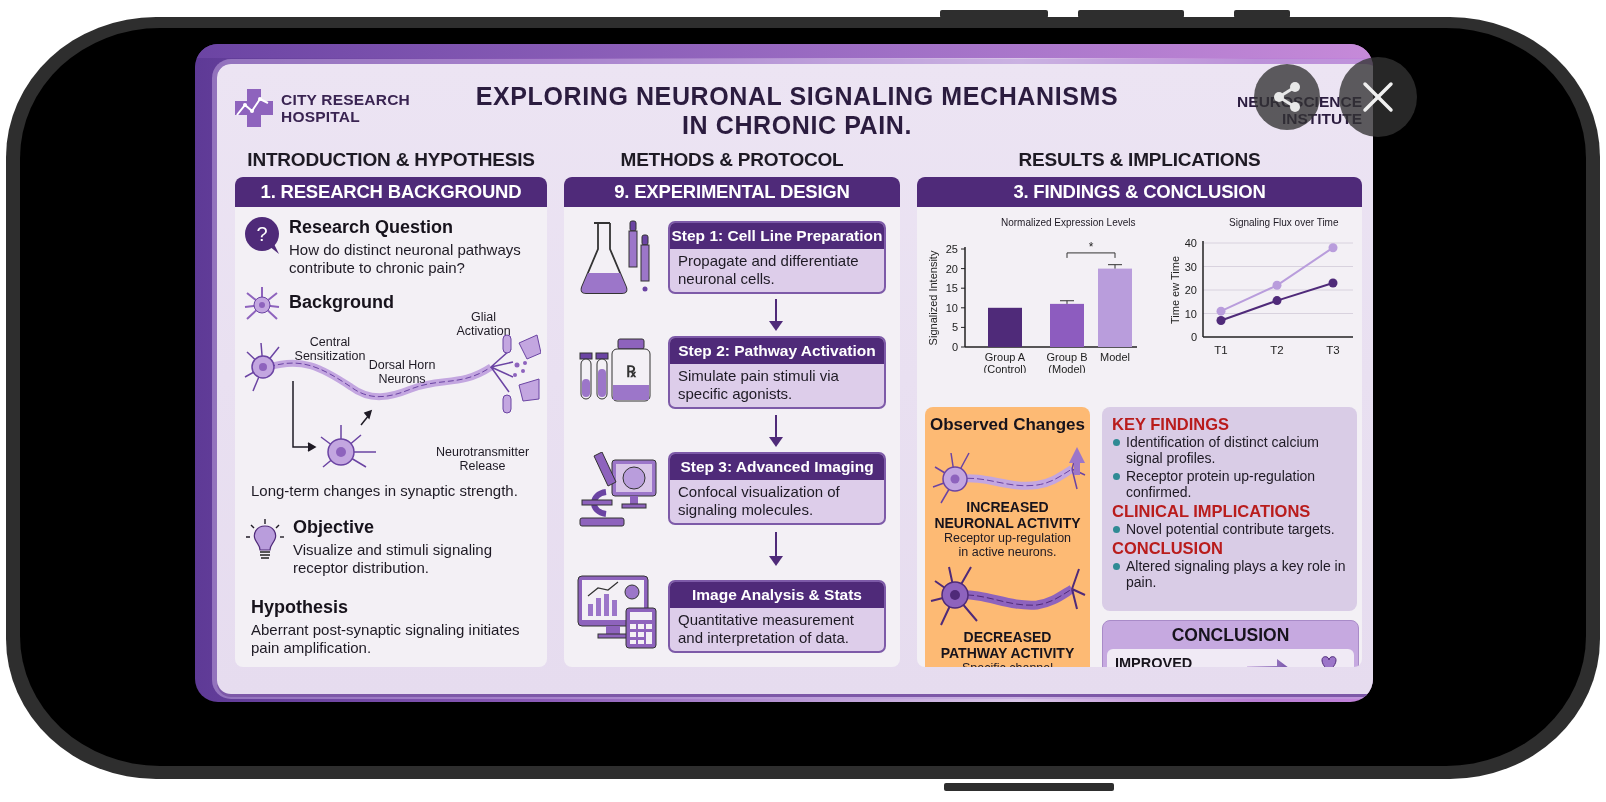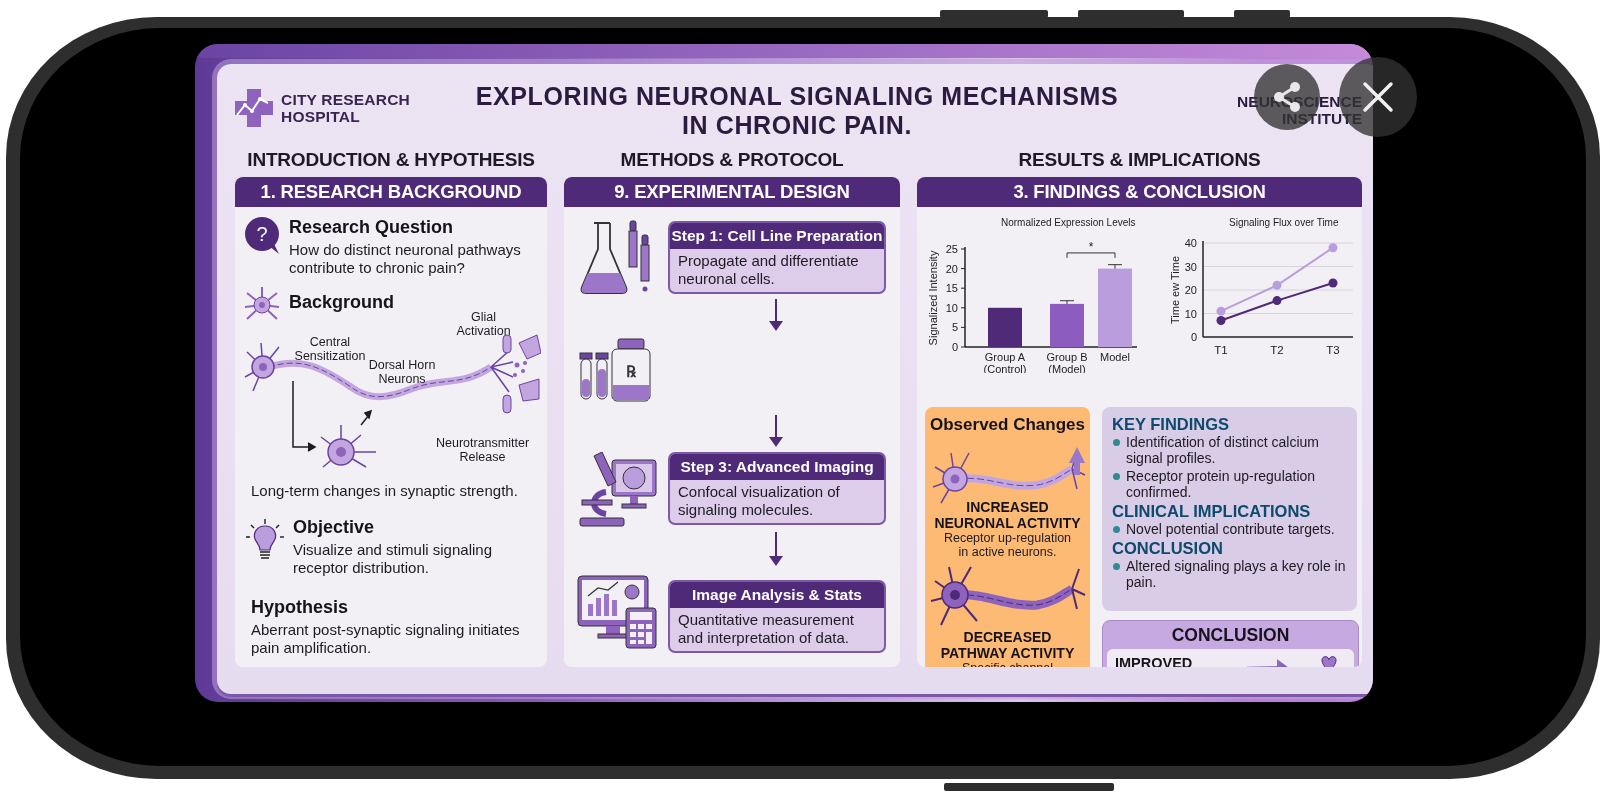--- a/index.html
+++ b/index.html
@@ -47,21 +47,21 @@
   
   .c3 { left: 700px; width: 445px; background: transparent; }
   .c3 .col-bar { border-radius: 6px 6px 0 0; }
   .c3-body { position: absolute; left: 0; top: 30px; width: 100%; height: 460px; background: #f3f0f5; }
   .chart-title { position: absolute; font-size: 10px; font-weight: normal; color: #1e1a24; white-space: nowrap; font-family: "Liberation Sans Narrow","Liberation Sans", sans-serif; margin-left: 32px; }
   .obs { position: absolute; left: 8px; top: 200px; width: 165px; height: 288px; background: #fdba74; border-radius: 8px; }
   .obs-title { position: absolute; left: 0; width: 100%; top: 8px; text-align: center; font-size: 17px; font-weight: bold; color: #17131c; }
   .obs-big { position: absolute; left: 0; width: 100%; text-align: center; font-size: 14px; font-weight: bold; color: #17131c; line-height: 16px; }
   .obs-small { position: absolute; left: 0; width: 100%; text-align: center; font-size: 12.5px; color: #1e1a24; line-height: 14px; }
   .kf { position: absolute; left: 185px; top: 200px; width: 255px; height: 204px; background: #d9cce6; border-radius: 8px; padding: 6px 10px; }
-  .kf-h { font-size: 16.5px; font-weight: bold; color: #0c4a6e; line-height: 19px; margin-top: 2px; }
+  .kf-h { font-size: 16.5px; font-weight: bold; color: #b91c1c; line-height: 19px; margin-top: 2px; }
   .kf-li { position: relative; padding-left: 14px; font-size: 14px; color: #1e1a24; line-height: 16px; margin-bottom: 2px; }
   .kf-li::before { content: ""; position: absolute; left: 1px; top: 5px; width: 7px; height: 7px; border-radius: 50%; background: #2f8a94; }
   .concl { position: absolute; left: 185px; top: 413px; width: 257px; height: 77px; background: #c6a9e0; border-radius: 8px; border: 1px solid #a98bc8; }
   .concl-head { height: 28px; text-align: center; font-size: 17.5px; font-weight: bold; color: #17131c; line-height: 28px; }
   .concl-body { position: absolute; left: 4px; top: 28px; width: 247px; height: 44px; background: #f0eaf5; border-radius: 6px; }
   .concl-text { position: absolute; left: 8px; top: 6px; font-size: 14.5px; font-weight: bold; color: #17131c; line-height: 17px; }
 
   .ov-btn { position: absolute; width: 66px; height: 66px; border-radius: 50%; background: rgba(50,50,50,0.78); display:flex; align-items:center; justify-content:center; cursor: pointer; }
 </style>
 </head>
@@ -151,21 +151,21 @@
         <g fill="#8e63bd">
             <circle cx="276" cy="58" r="2.5"></circle>
             <circle cx="282" cy="64" r="2"></circle>
             <circle cx="274" cy="68" r="2"></circle>
             <circle cx="284" cy="56" r="2"></circle>
           </g>
       </svg>
       <div class="diag-label" style="left:50px;top:158px;width:90px;">Central Sensitization</div>
       <div class="diag-label" style="left:132px;top:181px;width:70px;">Dorsal Horn Neurons</div>
       <div class="diag-label" style="left:216px;top:133px;width:65px;">Glial Activation</div>
-      <div class="diag-label" style="left:190px;top:259px;width:115px;">Neurotransmitter Release</div>
+      <div class="diag-label" style="left:190px;top:268px;width:115px;">Neurotransmitter Release</div>
 
       <div class="long-term">Long-term changes in synaptic strength.</div>
 
       <svg style="position:absolute;left:10px;top:340px;" width="40" height="44" viewBox="0 0 40 44">
         <g stroke="#1e1a24" stroke-width="1.4">
             <line x1="20" y1="2" x2="20" y2="7"></line>
             <line x1="6" y1="8" x2="9" y2="11"></line>
             <line x1="34" y1="8" x2="31" y2="11"></line>
             <line x1="1" y1="20" x2="5" y2="20"></line>
             <line x1="35" y1="20" x2="39" y2="20"></line>
@@ -239,20 +239,24 @@
             <rect x="54" y="68" width="6" height="4"></rect>
             <rect x="62" y="68" width="6" height="4"></rect>
           </g>
       </svg>
 
       <div class="step" style="top:44px;">
         <div class="step-head">Step 1: Cell Line Preparation</div>
         <div class="step-body">Propagate and differentiate neuronal cells.</div>
       </div>
       <div class="arrow-v" style="top:122px;height:30px;"></div>
+      <div class="step" style="top:159px;">
+        <div class="step-head">Step 2: Pathway Activation</div>
+        <div class="step-body">Simulate pain stimuli via specific agonists.</div>
+      </div>
       <div class="arrow-v" style="top:238px;height:30px;"></div>
       <div class="step" style="top:275px;">
         <div class="step-head">Step 3: Advanced Imaging</div>
         <div class="step-body">Confocal visualization of signaling molecules.</div>
       </div>
       <div class="arrow-v" style="top:355px;height:32px;"></div>
       <div class="step" style="top:403px;">
         <div class="step-head">Image Analysis &amp; Stats</div>
         <div class="step-body">Quantitative measurement and interpretation of data.</div>
       </div>

